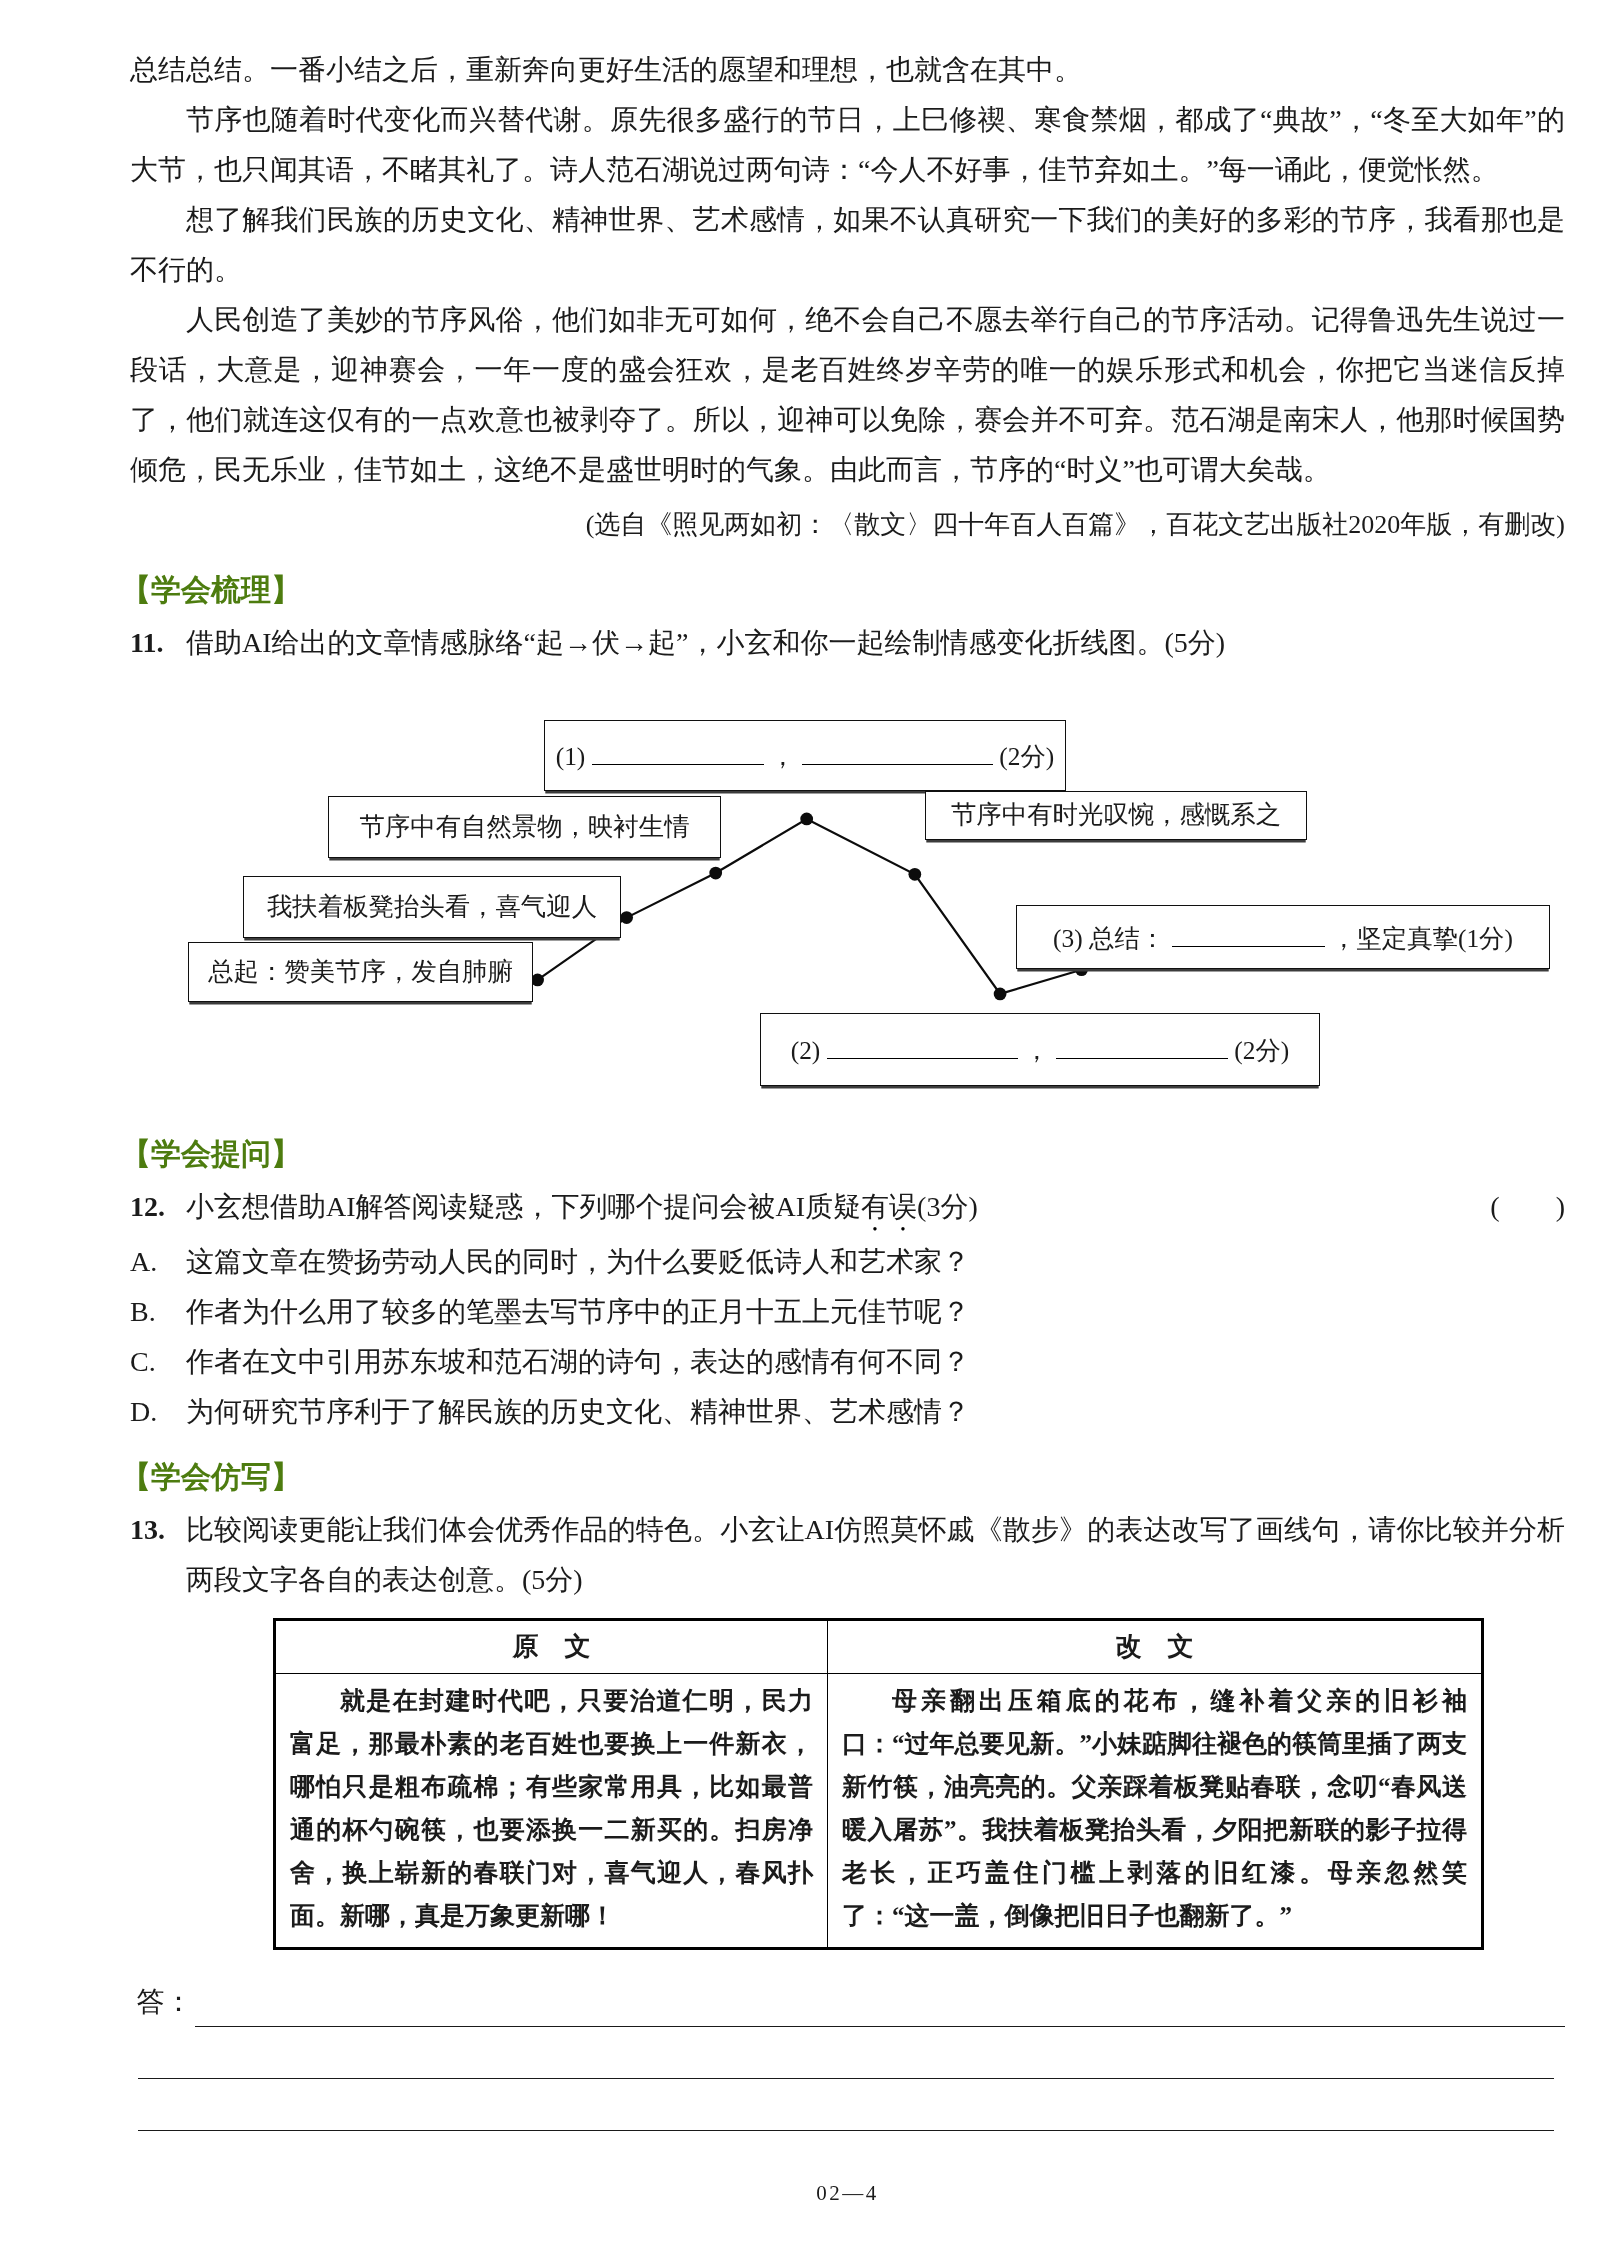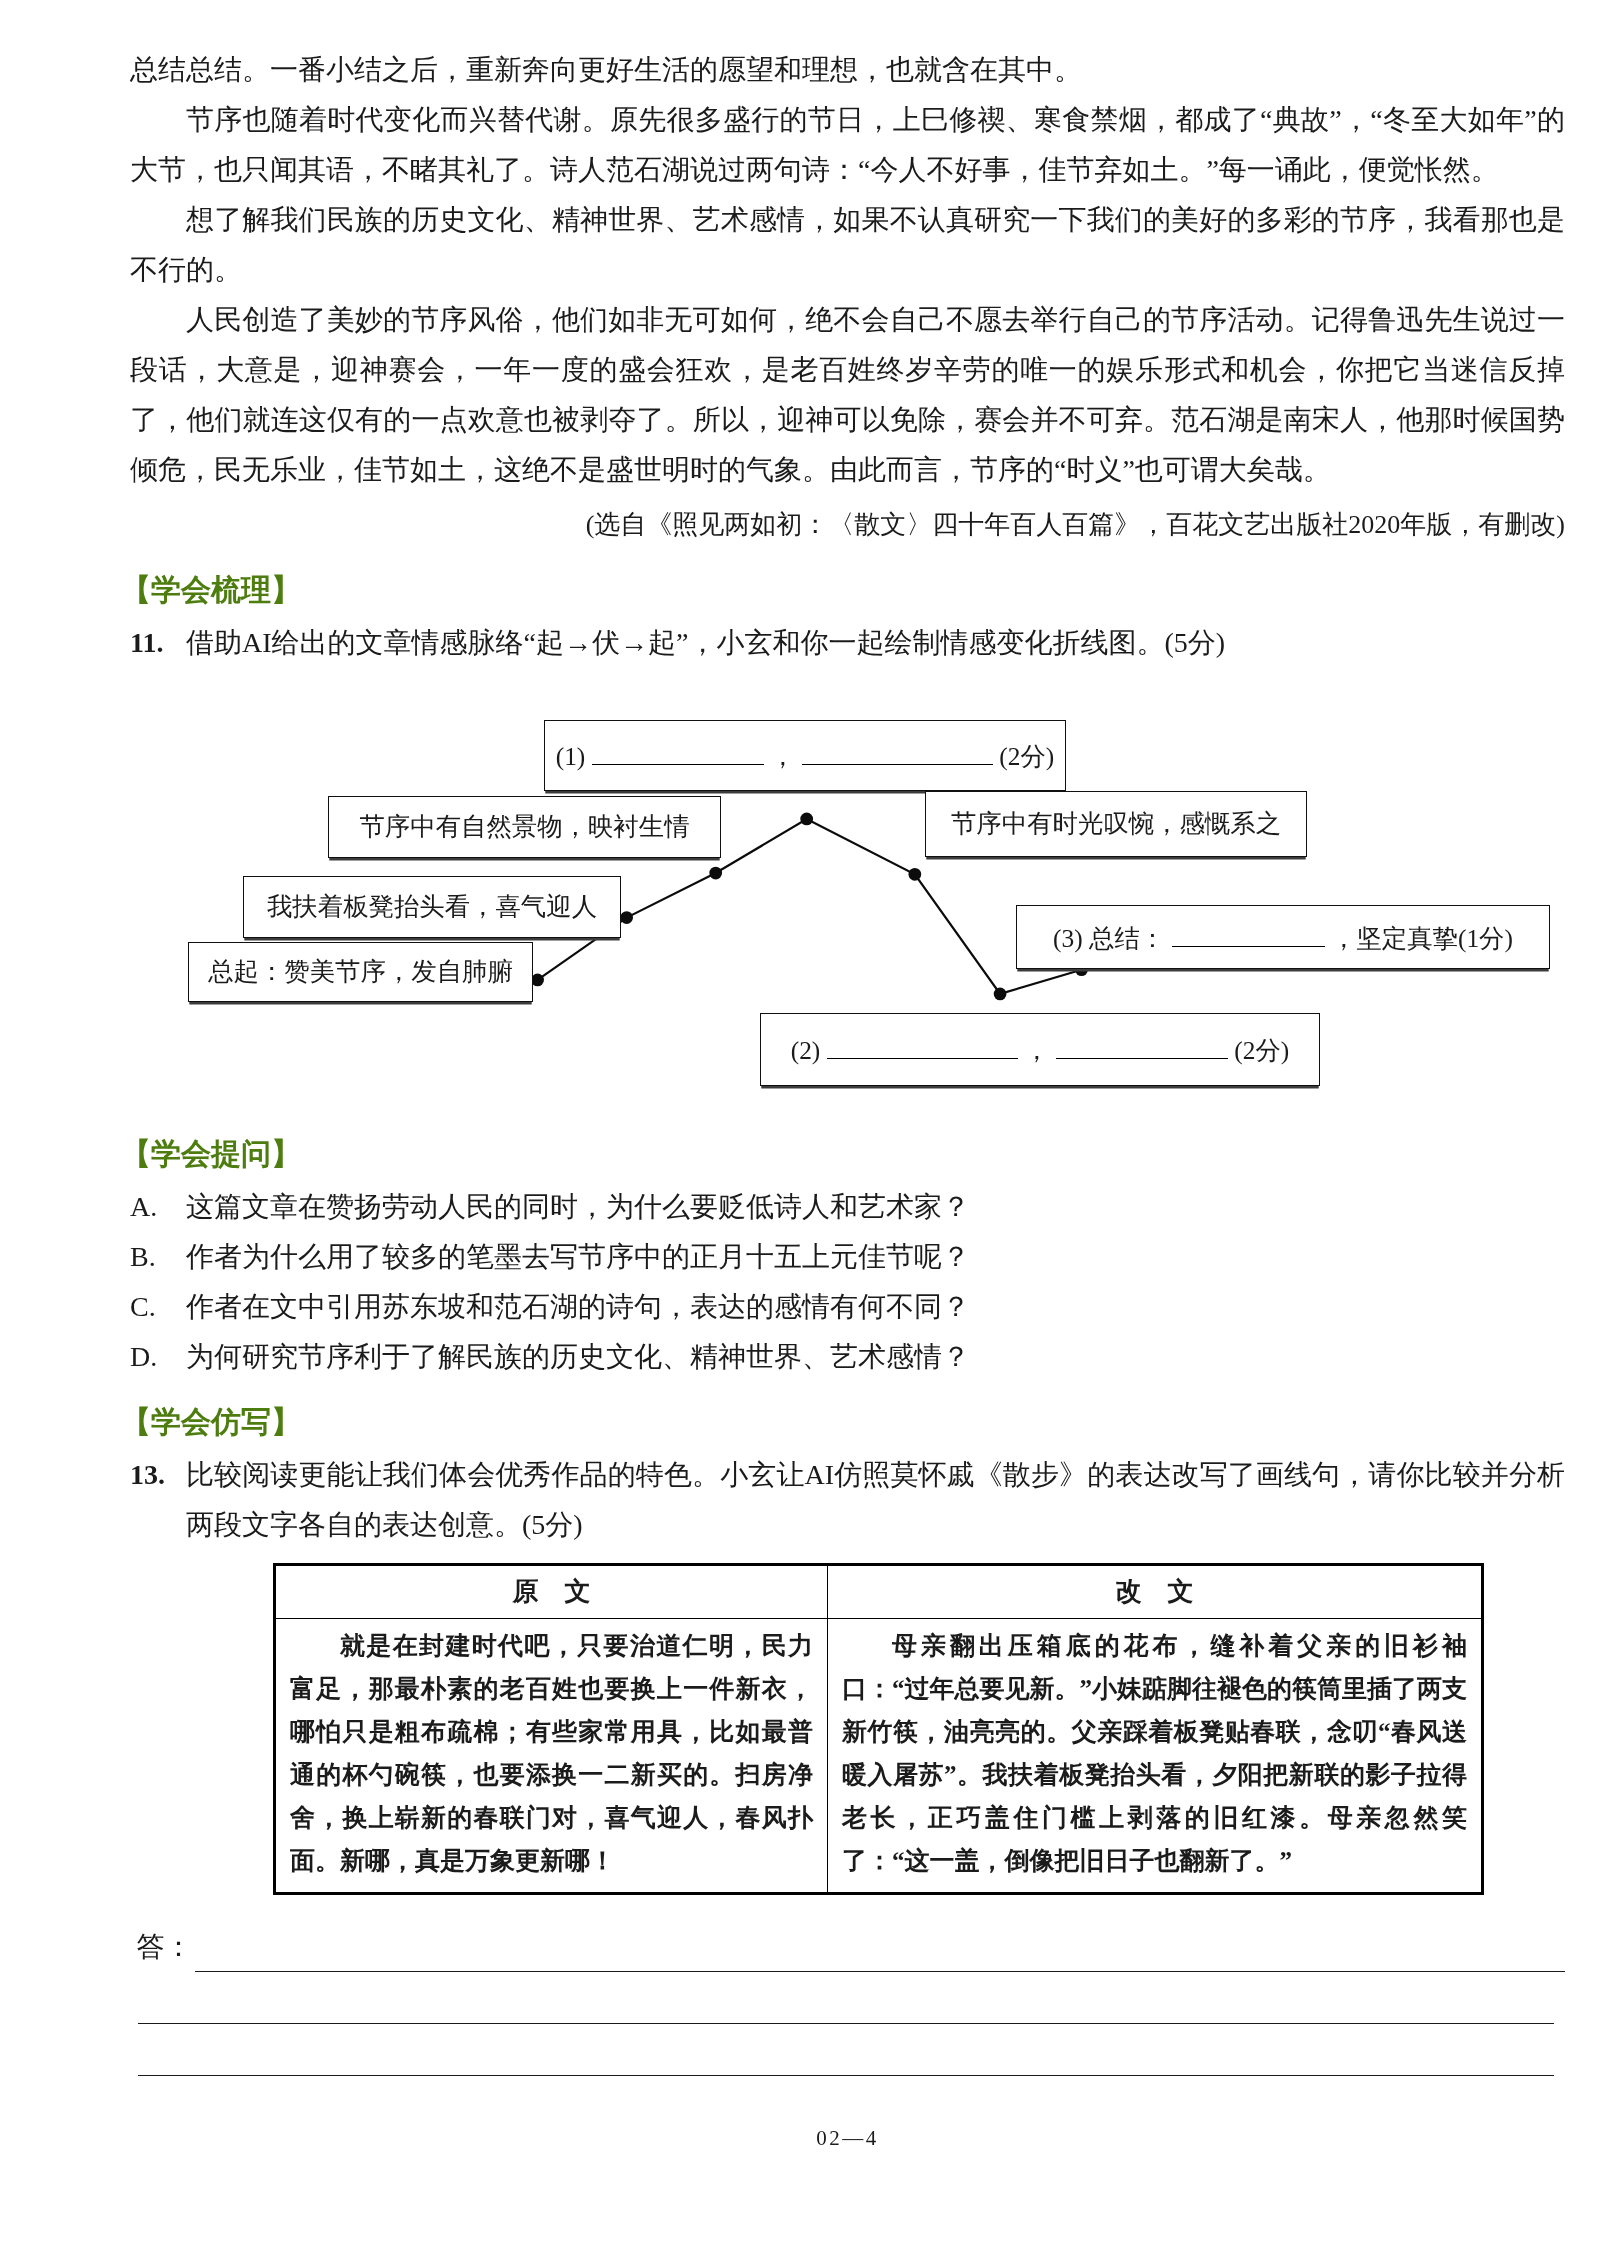--- a/index.html
+++ b/index.html
@@ -108,21 +108,21 @@
           <span>，</span>
           <span class="blank b300"></span>
           <span>(2分)</span>
         </span>
       </div>
 
       <div class="dbox" style="left:328px;top:114px;width:393px;height:62px;">
         <span>节序中有自然景物，映衬生情</span>
       </div>
 
-      <div class="dbox" style="left:925px;top:109px;width:382px;height:66px;">
+      <div class="dbox" style="left:925px;top:109px;width:382px;height:49px;">
         <span>节序中有时光叹惋，感慨系之</span>
       </div>
 
       <div class="dbox" style="left:243px;top:194px;width:378px;height:62px;">
         <span>我扶着板凳抬头看，喜气迎人</span>
       </div>
 
       <div class="dbox" style="left:1016px;top:223px;width:534px;height:64px;">
         <span class="inner">
           <span>(3) 总结：</span>
@@ -141,20 +141,25 @@
           <span class="blank b300"></span>
           <span>，</span>
           <span class="blank b270"></span>
           <span>(2分)</span>
         </span>
       </div>
     </div>
 
     <h3 class="section">【学会提问】</h3>
 
+    <div class="question q12-line">
+      <span class="qnum">12.</span>
+      <span>小玄想借助AI解答阅读疑惑，下列哪个提问会被AI质疑</span><span class="emph">有误</span><span>(3分)</span>
+      <span class="answer-bracket">(　　)</span>
+    </div>
 
     <div class="question option">
       <span class="qnum">A.</span>
       <span>这篇文章在赞扬劳动人民的同时，为什么要贬低诗人和艺术家？</span>
     </div>
     <div class="question option">
       <span class="qnum">B.</span>
       <span>作者为什么用了较多的笔墨去写节序中的正月十五上元佳节呢？</span>
     </div>
     <div class="question option">

